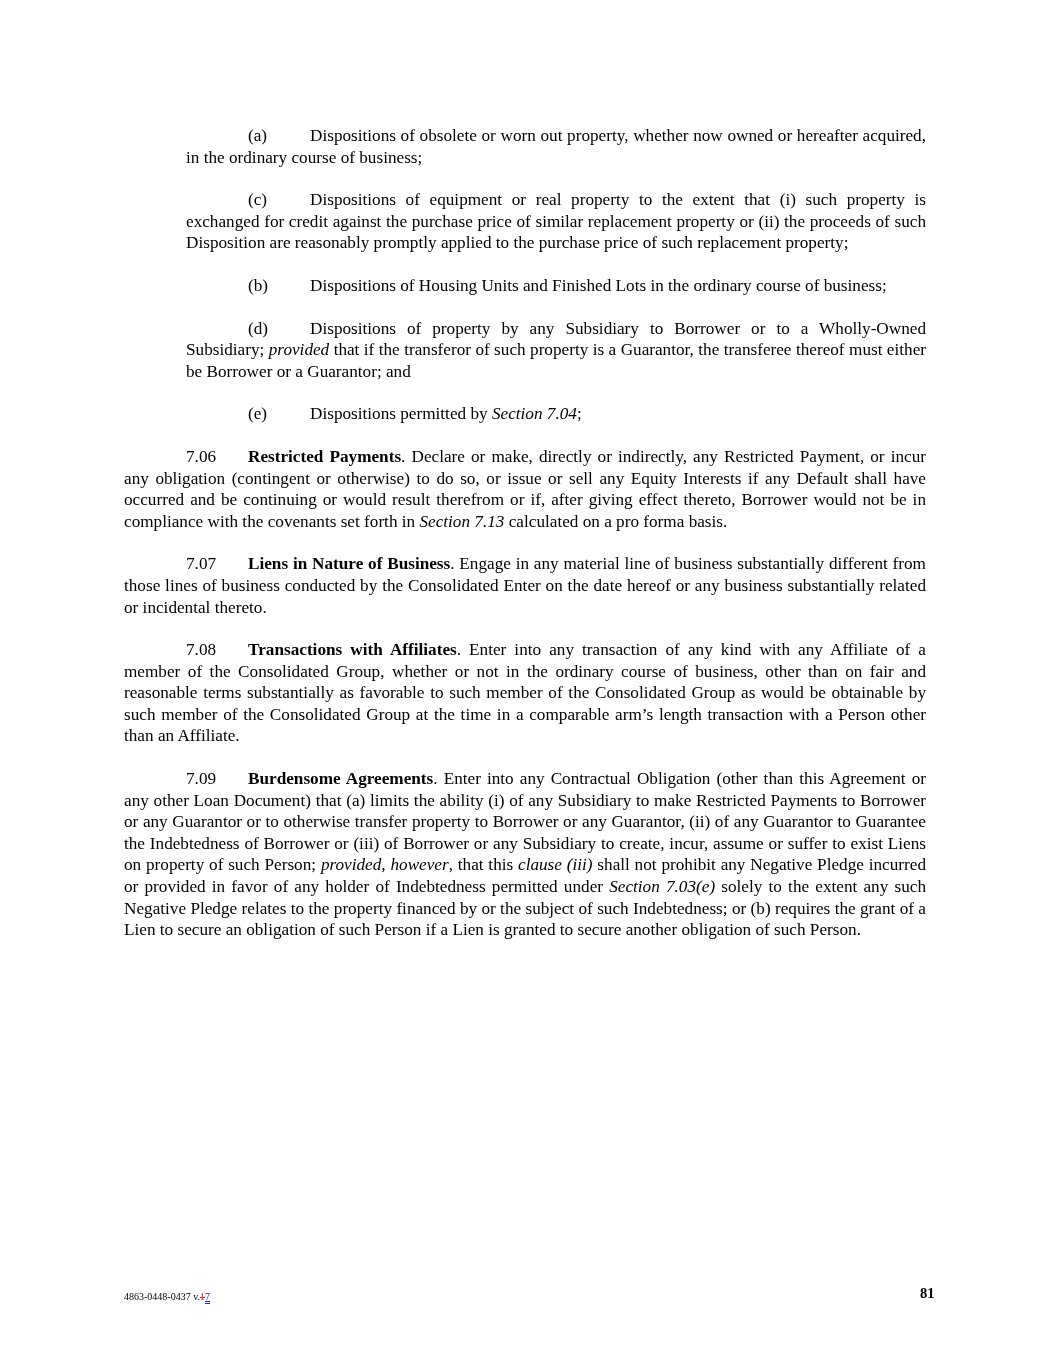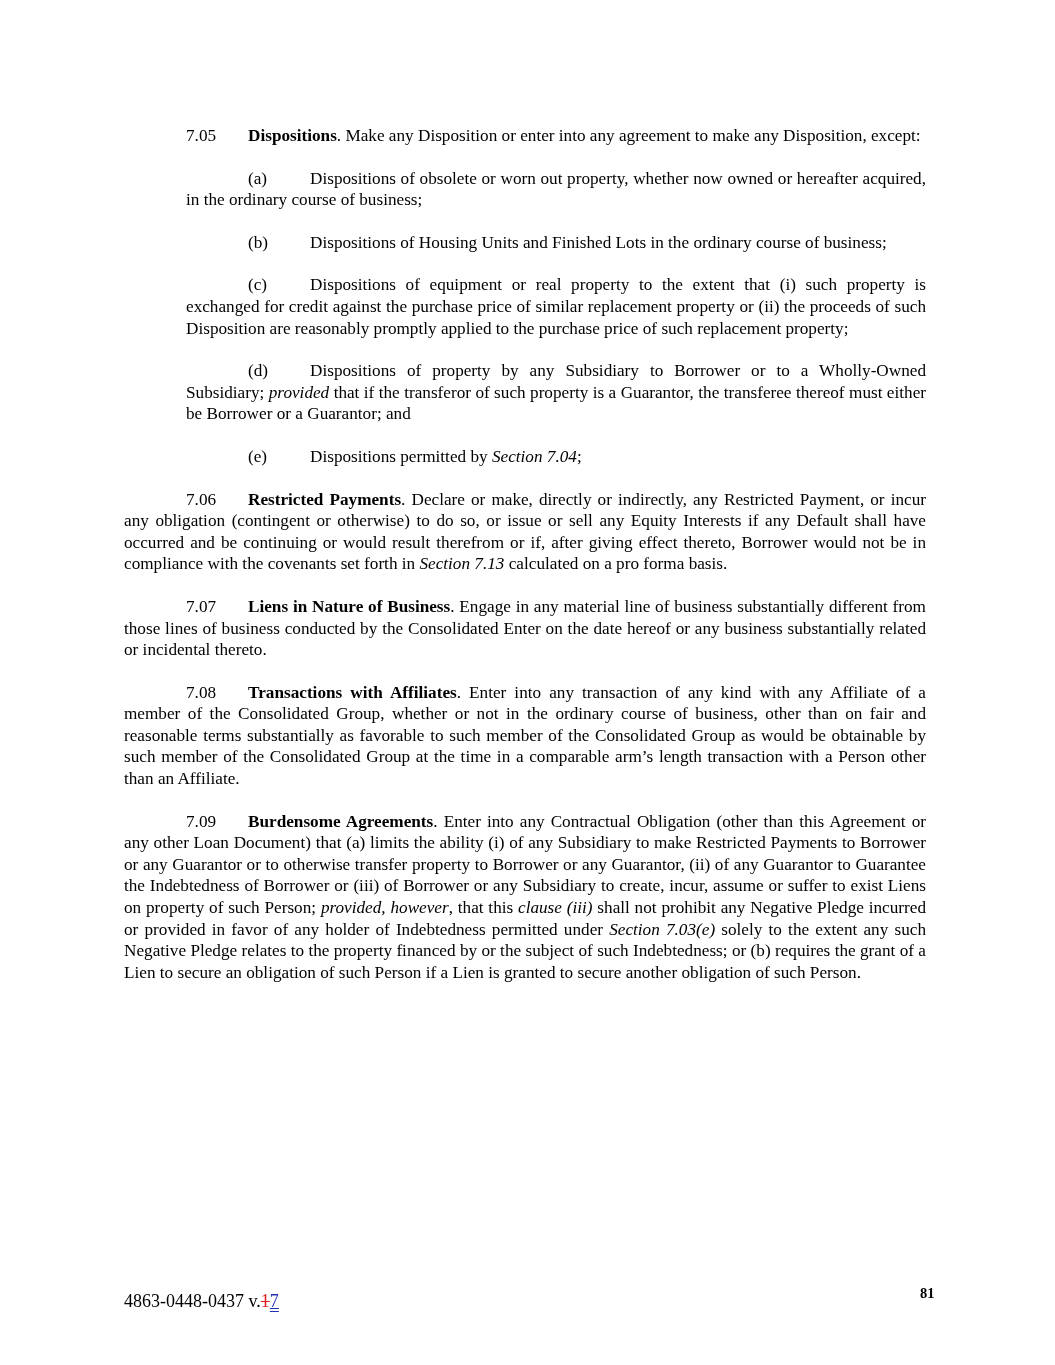--- a/index.html
+++ b/index.html
@@ -9,44 +9,41 @@
     color: #000000;
   }
   .page { position: absolute; left: 124px; top: 125px; width: 802px; font-size: 17.2px; line-height: 21.6px; }
   .para { text-align: justify; margin: 0 0 21px 0; }
   .ind { text-indent: 62px; }
   .sub { margin-left: 62px; text-indent: 62px; }
   .num { display: inline-block; width: 62px; text-indent: 0; }
   .b { font-weight: bold; }
   .i { font-style: italic; }
   .bi { font-weight: normal; font-style: italic; }
-  .footer-left { position: absolute; left: 124px; top: 1291px; font-size: 18px; }
+  .footer-left { position: absolute; left: 124px; top: 1291px; font-size: 10px; }
   .footer-right { position: absolute; left: 920px; top: 1285px; font-size: 14.5px; font-weight: bold; }
   .del { color: #e02020; text-decoration: line-through; }
   .ins { color: #2030b0; text-decoration: underline double; }
 </style>
 </head>
 <body>
 
 <div class="page">
 
-  <p class="para ind">
-    <span class="num">7.05</span><span class="b">Dispositions</span><span>. Make any Disposition or enter into any agreement to make any Disposition, except:</span>
-  </p>
 
   <p class="para sub">
     <span class="num">(a)</span><span>Dispositions of obsolete or worn out property, whether now owned or hereafter acquired, in the ordinary course of business;</span>
   </p>
 
   <p class="para sub">
-    <span class="num">(b)</span><span>Dispositions of Housing Units and Finished Lots in the ordinary course of business;</span>
+    <span class="num">(c)</span><span>Dispositions of equipment or real property to the extent that (i) such property is exchanged for credit against the purchase price of similar replacement property or (ii) the proceeds of such Disposition are reasonably promptly applied to the purchase price of such replacement property;</span>
   </p>
 
   <p class="para sub">
-    <span class="num">(c)</span><span>Dispositions of equipment or real property to the extent that (i) such property is exchanged for credit against the purchase price of similar replacement property or (ii) the proceeds of such Disposition are reasonably promptly applied to the purchase price of such replacement property;</span>
+    <span class="num">(b)</span><span>Dispositions of Housing Units and Finished Lots in the ordinary course of business;</span>
   </p>
 
   <p class="para sub">
     <span class="num">(d)</span><span>Dispositions of property by any Subsidiary to Borrower or to a Wholly-Owned Subsidiary; </span><span class="i">provided</span><span> that if the transferor of such property is a Guarantor, the transferee thereof must either be Borrower or a Guarantor; and</span>
   </p>
 
   <p class="para sub">
     <span class="num">(e)</span><span>Dispositions permitted by </span><span class="bi">Section 7.04</span><span>;</span>
   </p>
 

